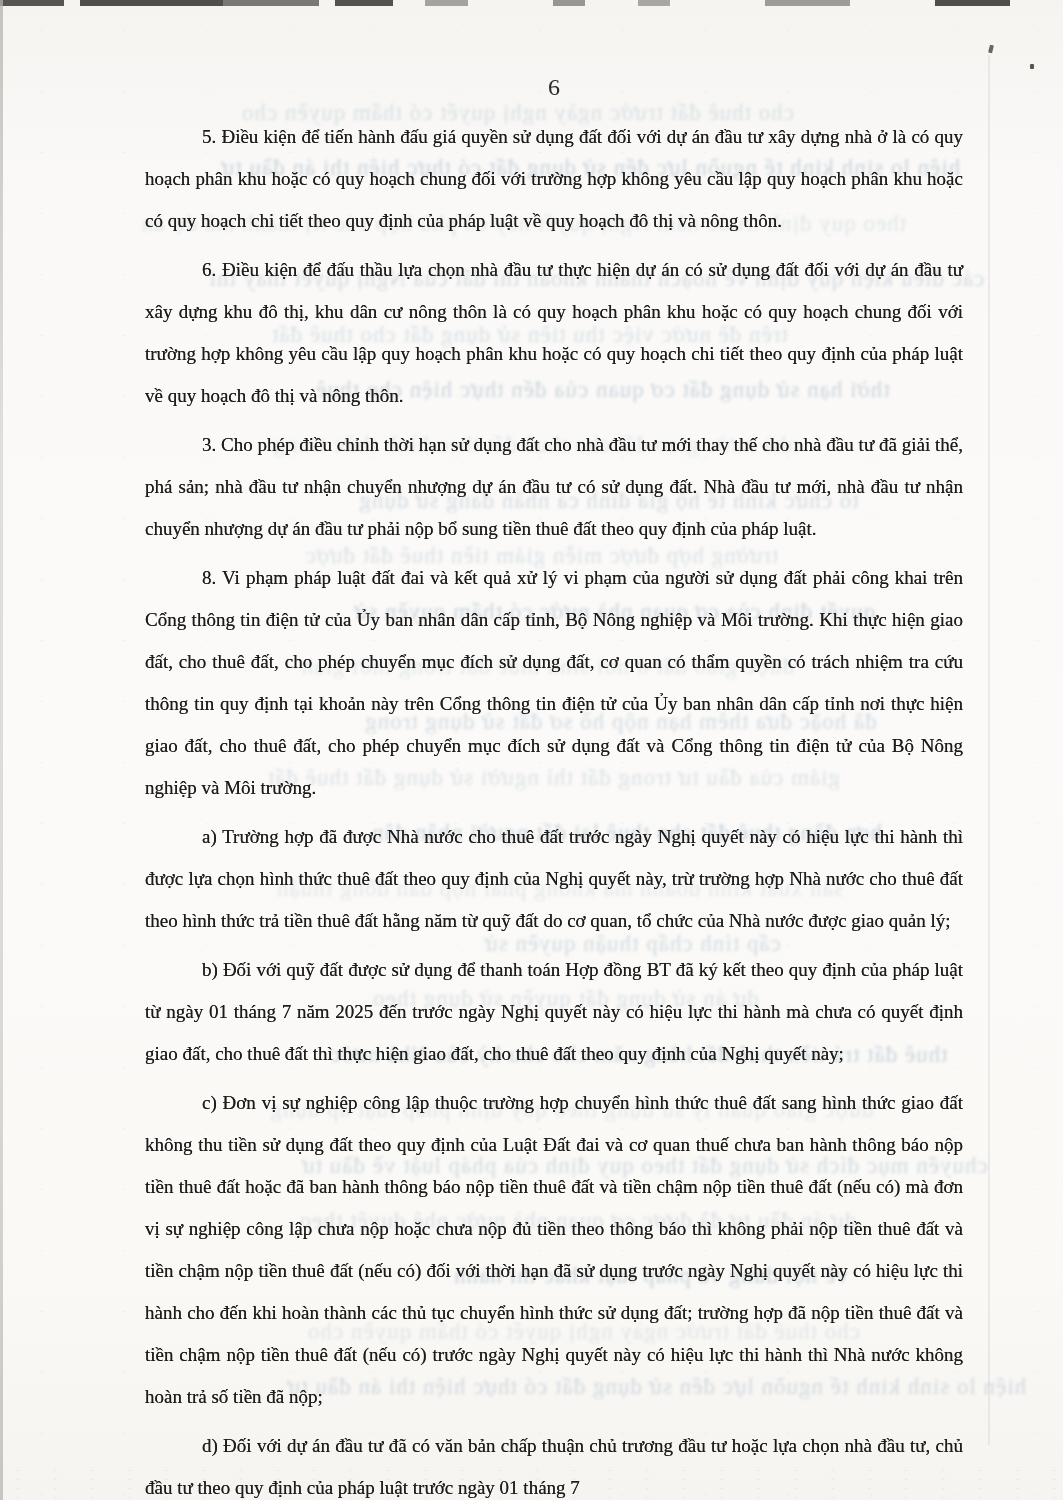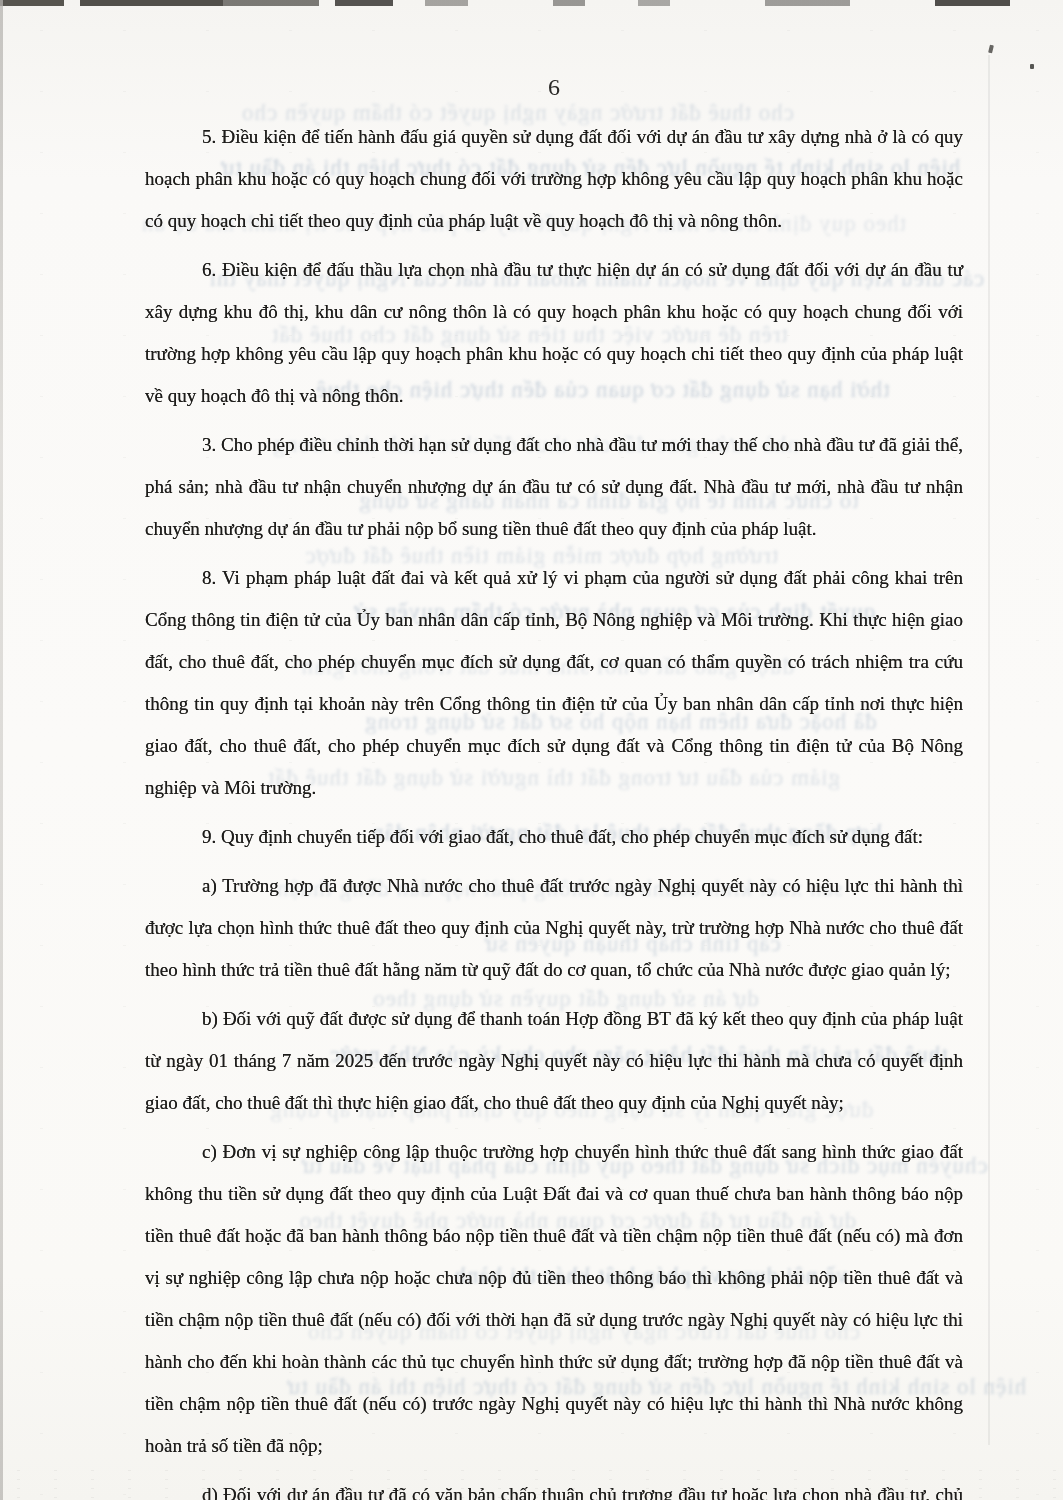--- a/index.html
+++ b/index.html
@@ -137,20 +137,19 @@
       <div class="ghost-line" style="top: 1374.2px; left: 234px; opacity: 0.37; color: rgb(143, 163, 186);">hiện lo sinh kinh tế nguồn lực đến sử dụng đất có thực hiện thi án đầu tư</div>
     </div>
 
   <div class="page-number">6</div>
 
   <div class="content">
     <p>5. Điều kiện để tiến hành đấu giá quyền sử dụng đất đối với dự án đầu tư xây dựng nhà ở là có quy hoạch phân khu hoặc có quy hoạch chung đối với trường hợp không yêu cầu lập quy hoạch phân khu hoặc có quy hoạch chi tiết theo quy định của pháp luật về quy hoạch đô thị và nông thôn.</p>
     <p>6. Điều kiện để đấu thầu lựa chọn nhà đầu tư thực hiện dự án có sử dụng đất đối với dự án đầu tư xây dựng khu đô thị, khu dân cư nông thôn là có quy hoạch phân khu hoặc có quy hoạch chung đối với trường hợp không yêu cầu lập quy hoạch phân khu hoặc có quy hoạch chi tiết theo quy định của pháp luật về quy hoạch đô thị và nông thôn.</p>
     <p>3. Cho phép điều chỉnh thời hạn sử dụng đất cho nhà đầu tư mới thay thế cho nhà đầu tư đã giải thể, phá sản; nhà đầu tư nhận chuyển nhượng dự án đầu tư có sử dụng đất. Nhà đầu tư mới, nhà đầu tư nhận chuyển nhượng dự án đầu tư phải nộp bổ sung tiền thuê đất theo quy định của pháp luật.</p>
     <p>8. Vi phạm pháp luật đất đai và kết quả xử lý vi phạm của người sử dụng đất phải công khai trên Cổng thông tin điện tử của Ủy ban nhân dân cấp tỉnh, Bộ Nông nghiệp và Môi trường. Khi thực hiện giao đất, cho thuê đất, cho phép chuyển mục đích sử dụng đất, cơ quan có thẩm quyền có trách nhiệm tra cứu thông tin quy định tại khoản này trên Cổng thông tin điện tử của Ủy ban nhân dân cấp tỉnh nơi thực hiện giao đất, cho thuê đất, cho phép chuyển mục đích sử dụng đất và Cổng thông tin điện tử của Bộ Nông nghiệp và Môi trường.</p>
-    <p>9. Quy định chuyển tiếp đối với giao đất, cho thuê đất, cho phép chuyển mục đích sử dụng đất:</p>
     <p>a) Trường hợp đã được Nhà nước cho thuê đất trước ngày Nghị quyết này có hiệu lực thi hành thì được lựa chọn hình thức thuê đất theo quy định của Nghị quyết này, trừ trường hợp Nhà nước cho thuê đất theo hình thức trả tiền thuê đất hằng năm từ quỹ đất do cơ quan, tổ chức của Nhà nước được giao quản lý;</p>
     <p>b) Đối với quỹ đất được sử dụng để thanh toán Hợp đồng BT đã ký kết theo quy định của pháp luật từ ngày 01 tháng 7 năm 2025 đến trước ngày Nghị quyết này có hiệu lực thi hành mà chưa có quyết định giao đất, cho thuê đất thì thực hiện giao đất, cho thuê đất theo quy định của Nghị quyết này;</p>
     <p>c) Đơn vị sự nghiệp công lập thuộc trường hợp chuyển hình thức thuê đất sang hình thức giao đất không thu tiền sử dụng đất theo quy định của Luật Đất đai và cơ quan thuế chưa ban hành thông báo nộp tiền thuê đất hoặc đã ban hành thông báo nộp tiền thuê đất và tiền chậm nộp tiền thuê đất (nếu có) mà đơn vị sự nghiệp công lập chưa nộp hoặc chưa nộp đủ tiền theo thông báo thì không phải nộp tiền thuê đất và tiền chậm nộp tiền thuê đất (nếu có) đối với thời hạn đã sử dụng trước ngày Nghị quyết này có hiệu lực thi hành cho đến khi hoàn thành các thủ tục chuyển hình thức sử dụng đất; trường hợp đã nộp tiền thuê đất và tiền chậm nộp tiền thuê đất (nếu có) trước ngày Nghị quyết này có hiệu lực thi hành thì Nhà nước không hoàn trả số tiền đã nộp;</p>
     <p>d) Đối với dự án đầu tư đã có văn bản chấp thuận chủ trương đầu tư hoặc lựa chọn nhà đầu tư, chủ đầu tư theo quy định của pháp luật trước ngày 01 tháng 7</p>
   </div>
 
 </div>
 
 </body></html>

